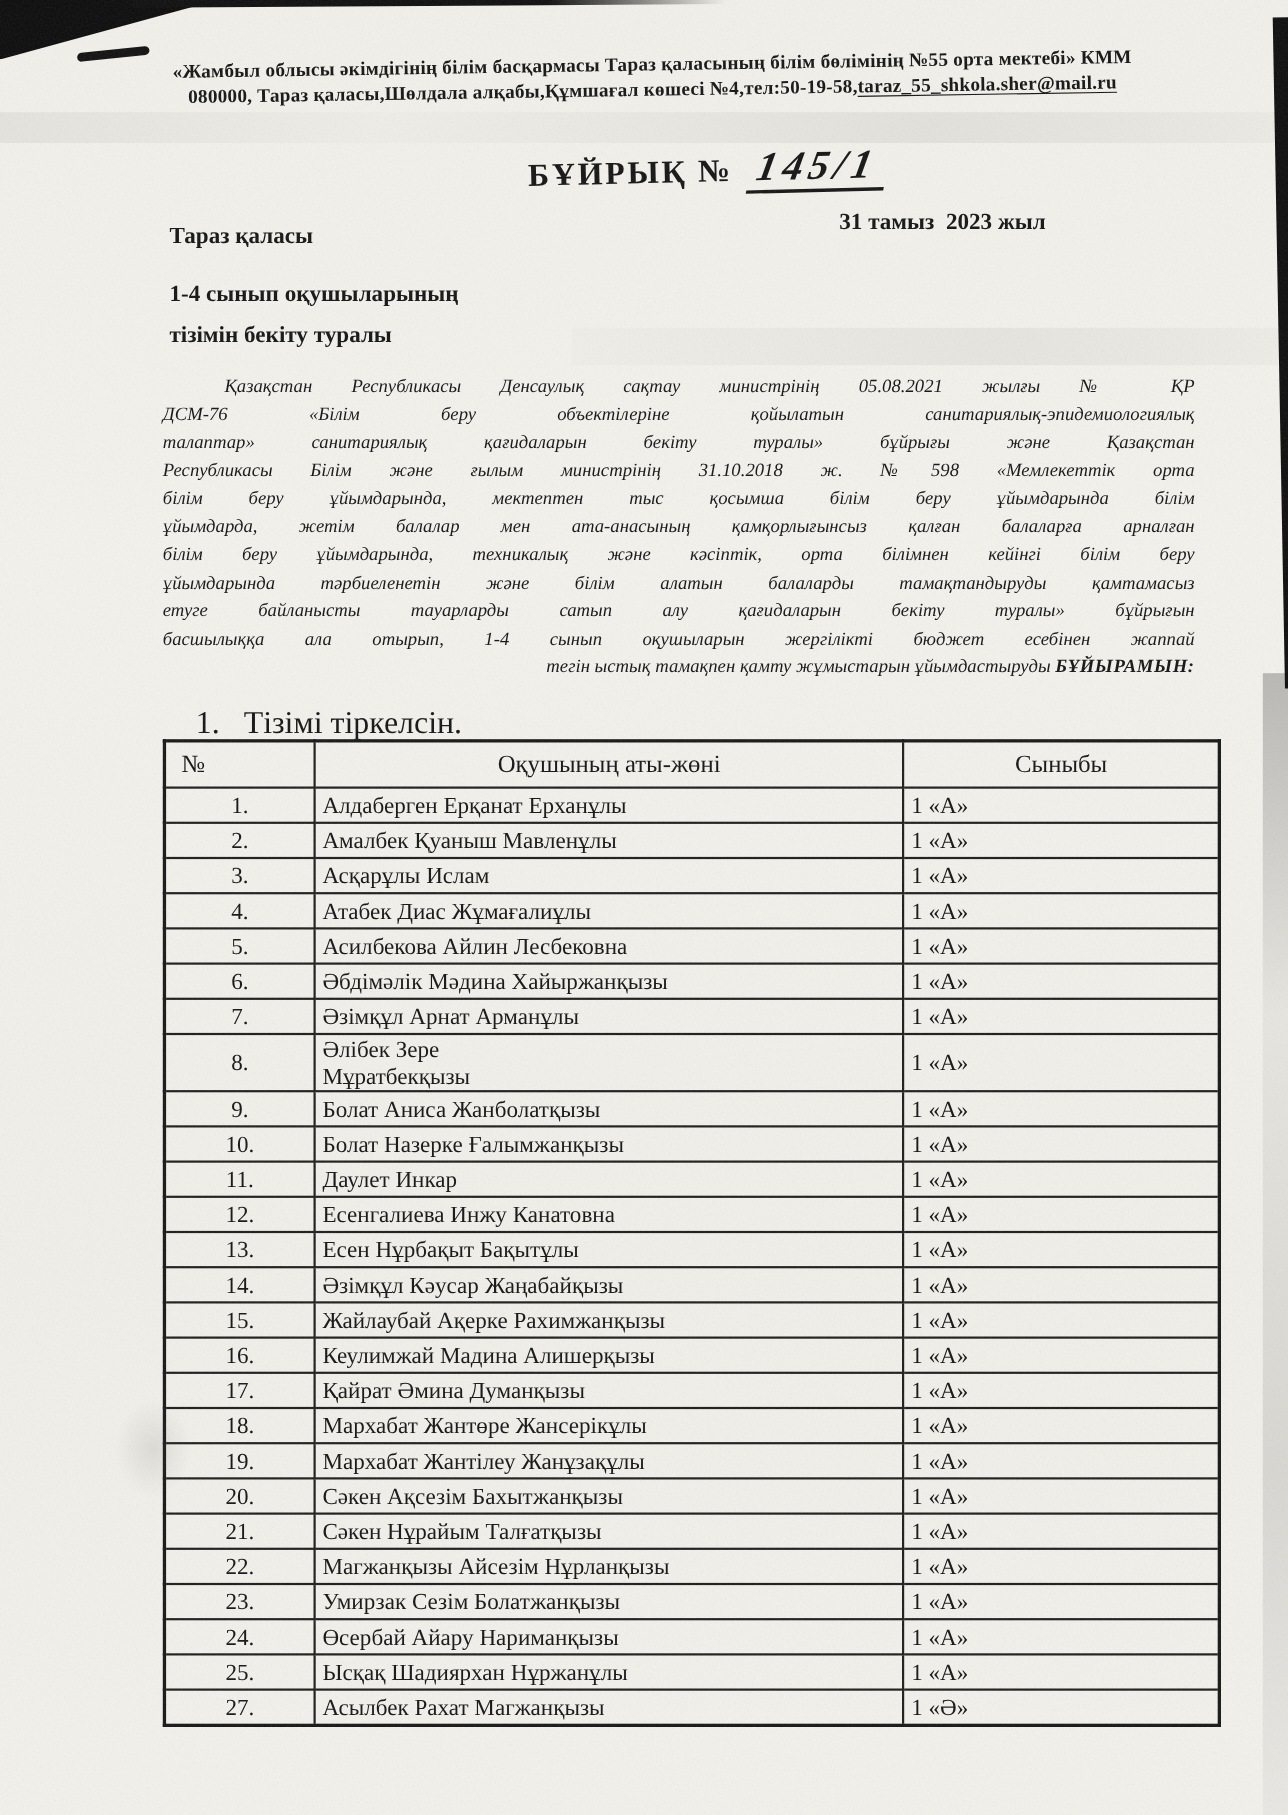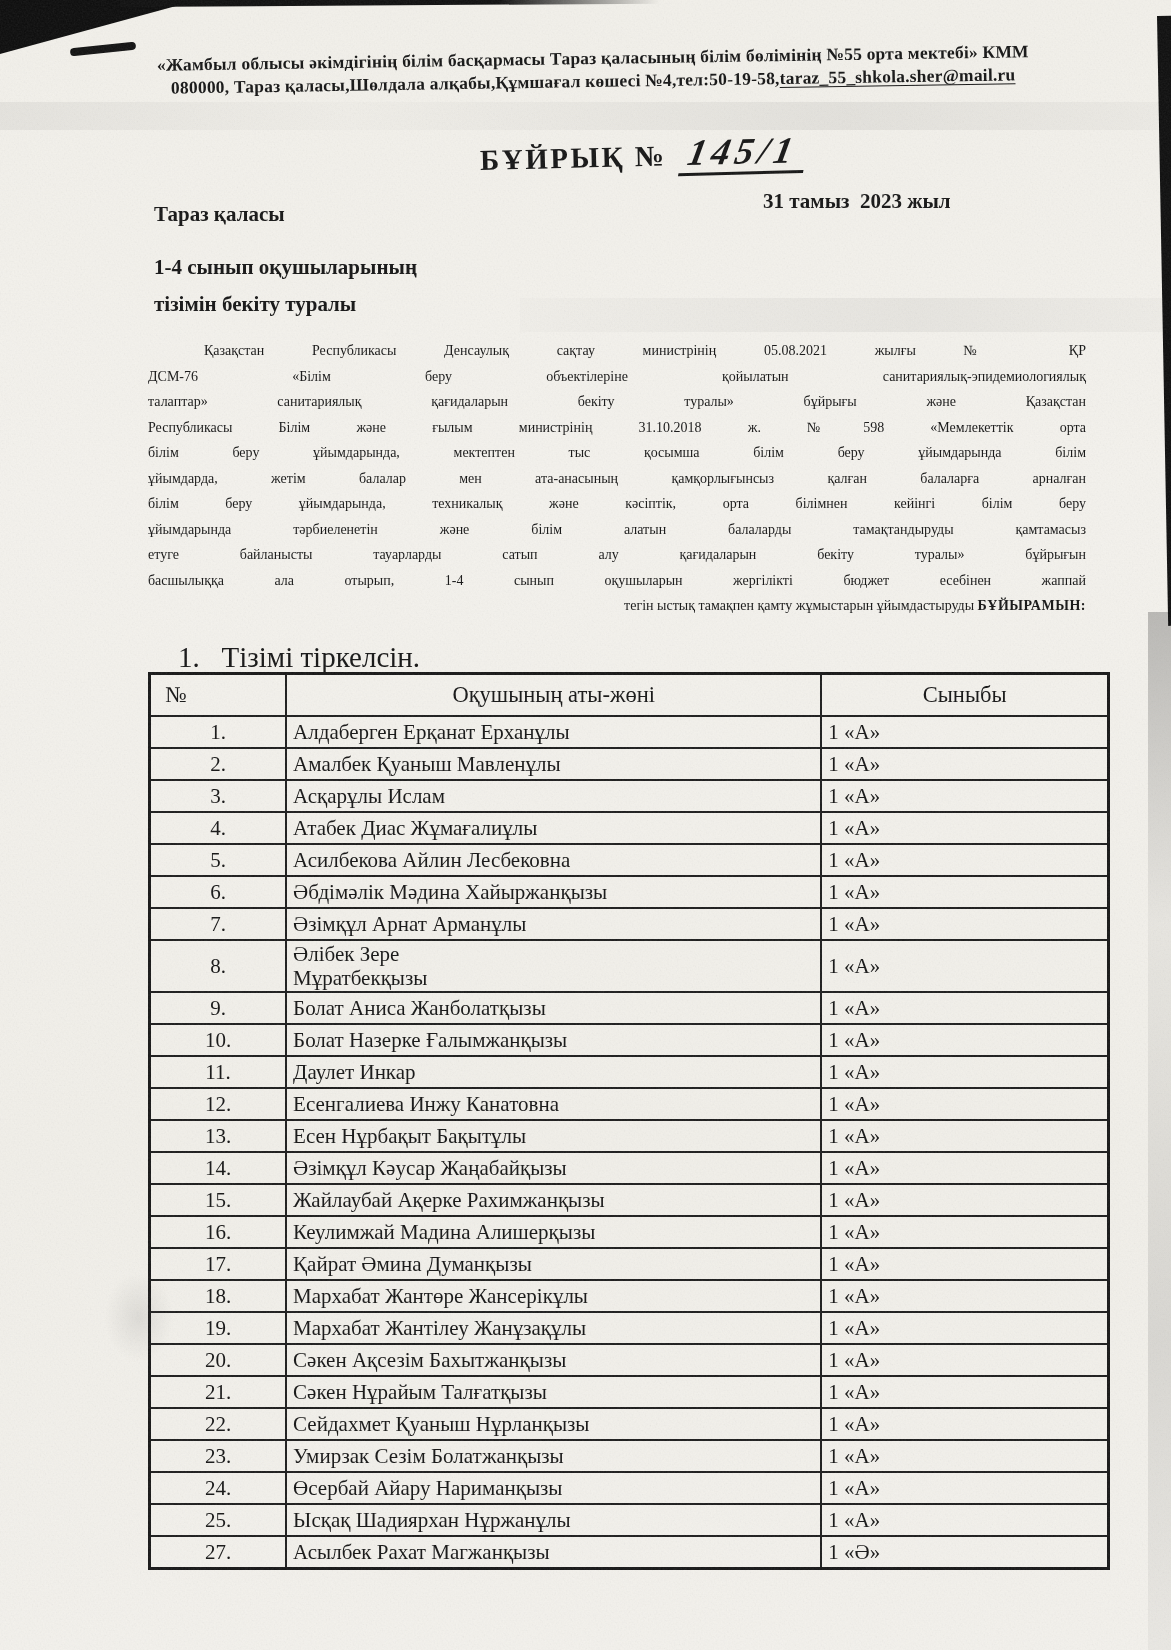--- a/index.html
+++ b/index.html
@@ -50,21 +50,21 @@
   .orderLabel{font-weight:bold;font-size:29px;letter-spacing:2.5px;padding-bottom:4px;}
   .orderNum{
     font-size:37px;font-style:italic;font-weight:600;letter-spacing:5px;
     transform:skewX(-12deg);border-bottom:3px solid #141414;
     padding:0 10px 0 6px;line-height:40px;
   }
   .date{position:absolute;left:763px;top:189px;font-weight:bold;font-size:21px;white-space:pre;text-align:center;}
   .city{position:absolute;left:154px;top:202px;font-weight:bold;font-size:21px;}
   .subject{position:absolute;left:154px;top:249px;font-weight:bold;font-size:21px;line-height:37px;}
   
-  .para{position:absolute;left:148px;top:338px;width:938px;font-size:14px;line-height:25.5px;}
+  .para{position:absolute;left:148px;top:338px;width:938px;font-size:17px;line-height:25.5px;font-style:italic;}
   .par-line{text-align:justify;text-align-last:justify;white-space:nowrap;}
   #plines > div:first-child{text-indent:56px;}
   .par-last{text-align:right;}
   .par-last .b{font-weight:bold;letter-spacing:0.5px;}
   .listItem{position:absolute;left:178px;top:641px;font-size:29px;white-space:pre;}
   
   .tbl{
     position:absolute;left:148px;top:672px;width:962px;
     border-collapse:collapse;border:3px solid #161616;
     font-size:21px;
@@ -242,21 +242,21 @@
           <td class="c-name">Сәкен Ақсезім Бахытжанқызы</td>
           <td class="c-cls">1 «А»</td>
         </tr>
         <tr>
           <td class="c-num">21.</td>
           <td class="c-name">Сәкен Нұрайым Талғатқызы</td>
           <td class="c-cls">1 «А»</td>
         </tr>
         <tr>
           <td class="c-num">22.</td>
-          <td class="c-name">Сейдахмет Қуаныш Нұрланқызы</td>
+          <td class="c-name">Магжанқызы Айсезім Нұрланқызы</td>
           <td class="c-cls">1 «А»</td>
         </tr>
         <tr>
           <td class="c-num">23.</td>
           <td class="c-name">Умирзак Сезім Болатжанқызы</td>
           <td class="c-cls">1 «А»</td>
         </tr>
         <tr>
           <td class="c-num">24.</td>
           <td class="c-name">Өсербай Айару Нариманқызы</td>

